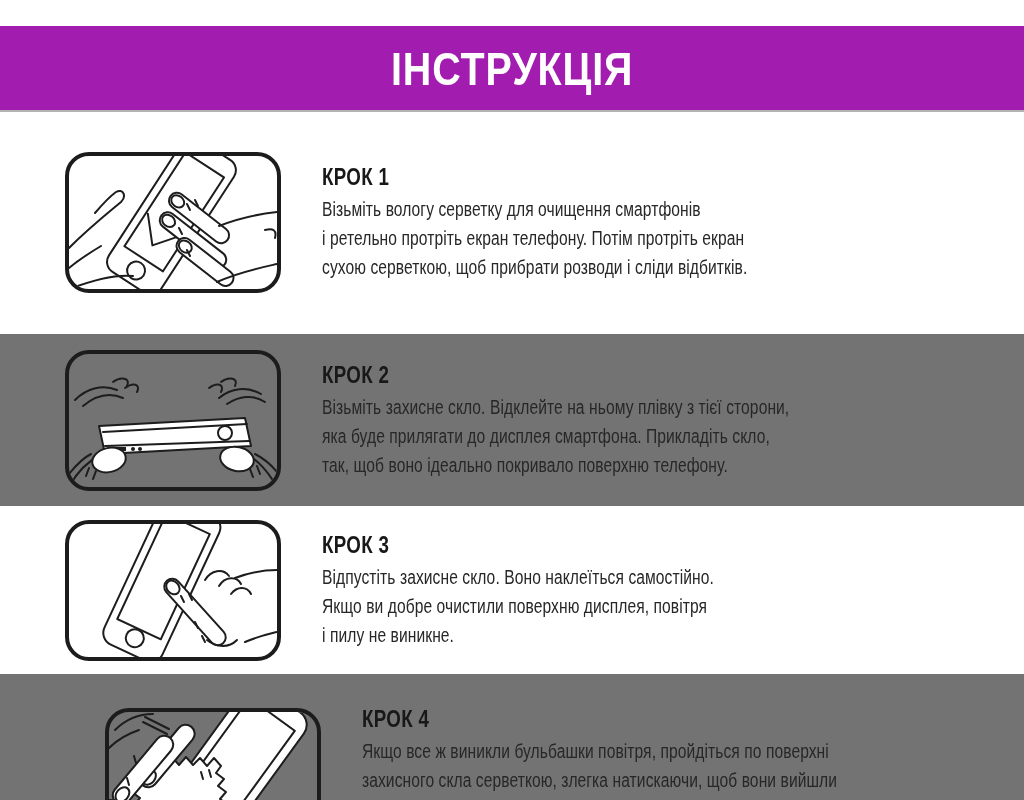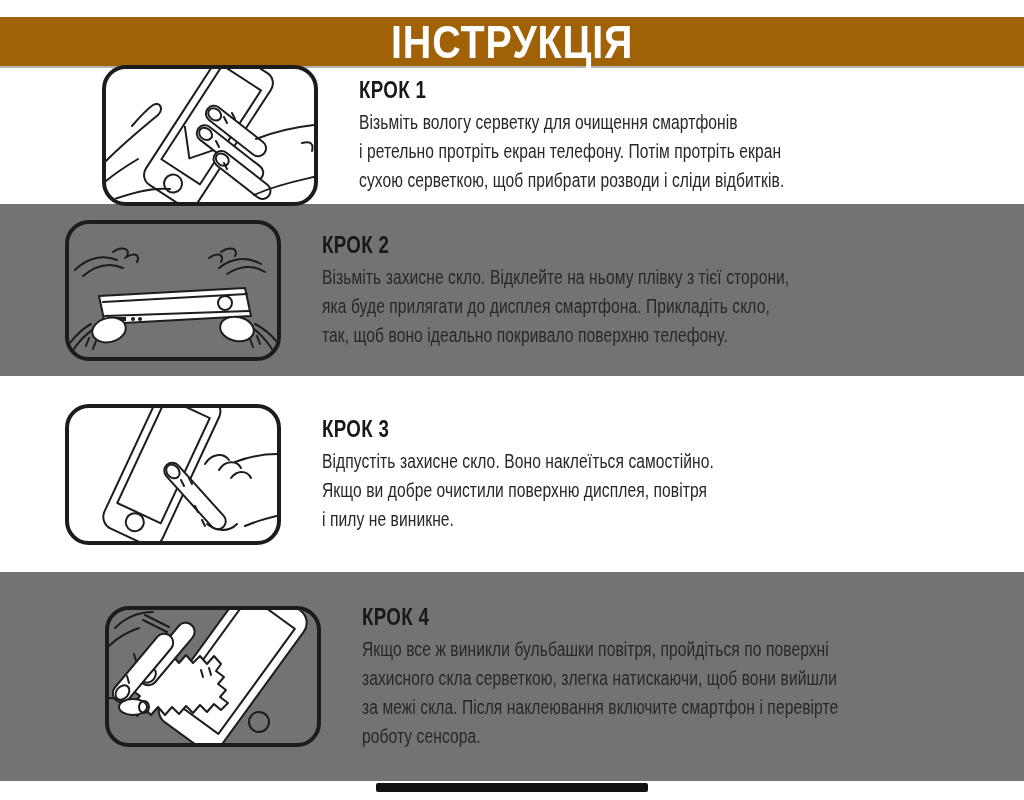--- a/index.html
+++ b/index.html
@@ -2,33 +2,33 @@
 <html><head>
 <meta charset="utf-8">
 <style>
   html,body{margin:0;padding:0;}
   body{
     width:1024px;height:800px;background:#ffffff;
     font-family:"Liberation Sans",sans-serif;
     overflow:hidden;position:relative;
   }
   .banner{
-    margin-top:17px;height:49px;background:#a16207;
+    margin-top:26px;height:84px;background:#a21caf;
     display:flex;align-items:center;justify-content:center;
     box-shadow:0 2px 0 #b3b3b3;
   }
   .banner h1{
     margin:0;color:#ffffff;font-size:47px;font-weight:bold;
     letter-spacing:1px;transform:scaleX(0.84);white-space:nowrap;
   }
   .step{display:flex;align-items:center;}
   .step.alt{background:#737373;}
-  .s1{height:138px;padding-left:37px;}
+  .s1{height:224px;}
   .s2{height:172px;}
-  .s3{height:196px;}
+  .s3{height:168px;}
   .s4{height:209px;padding-left:40px;}
   .illu{
     width:216px;height:141px;flex:none;box-sizing:border-box;
     border:4px solid #1c1c1c;border-radius:24px;
     margin-left:65px;overflow:hidden;background:transparent;
   }
   .illu svg{display:block;width:208px;height:133px;}
   .art{fill:none;stroke:#1d1d1d;stroke-width:2;stroke-linecap:round;stroke-linejoin:round;}
   .artf{fill:#ffffff;stroke:#1d1d1d;stroke-width:2;stroke-linejoin:round;}
   .artd{fill:#1d1d1d;stroke:none;}

